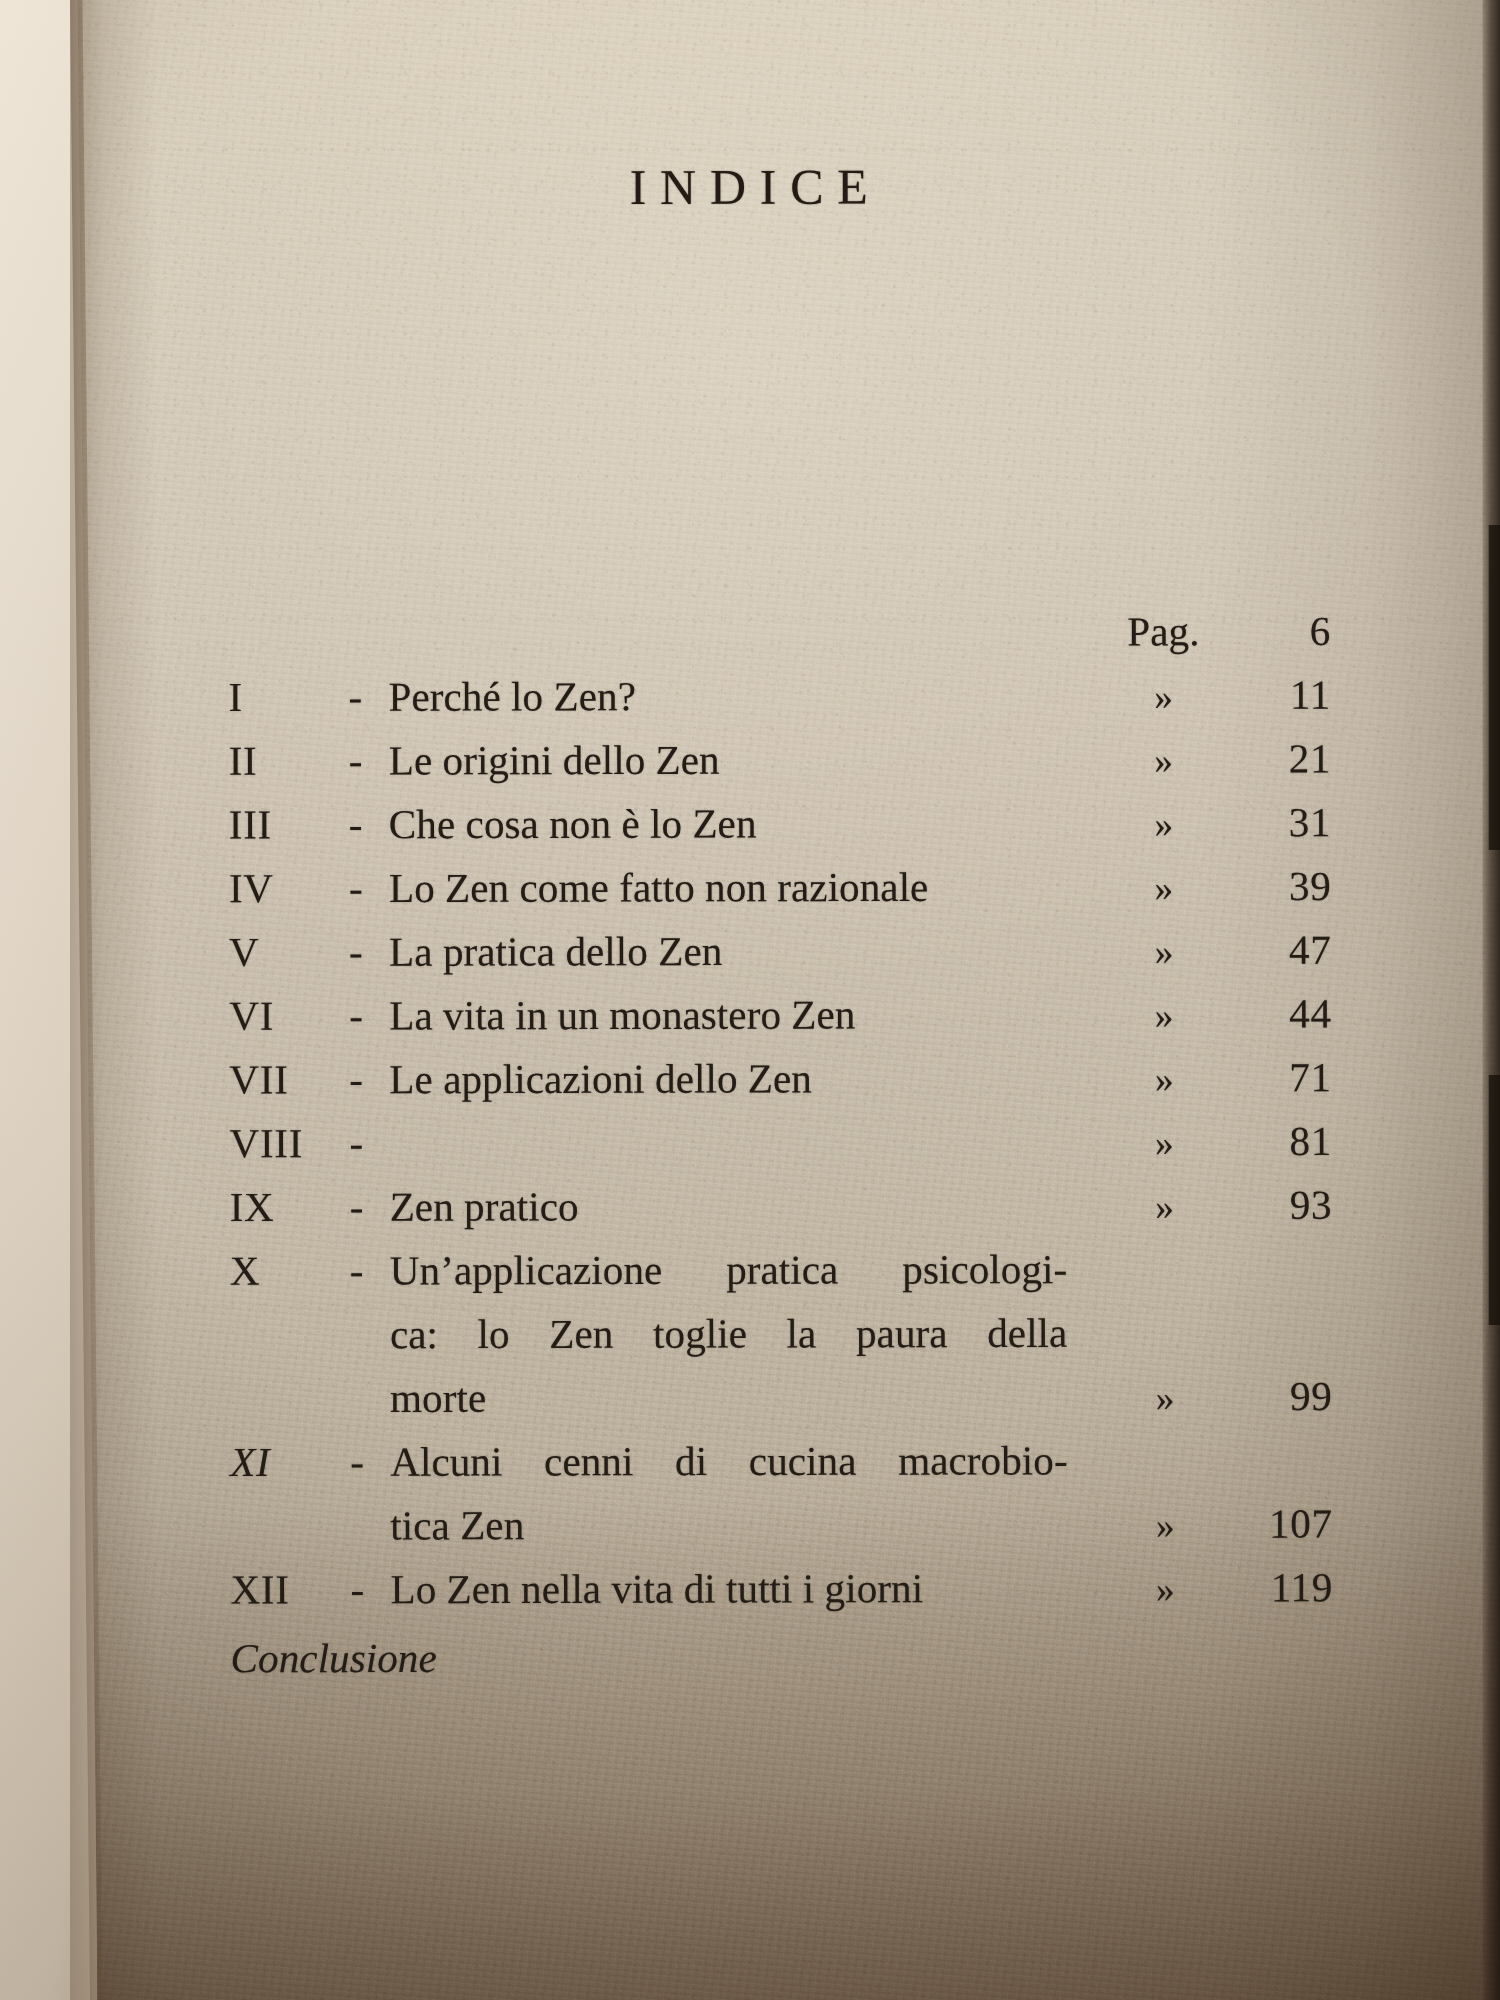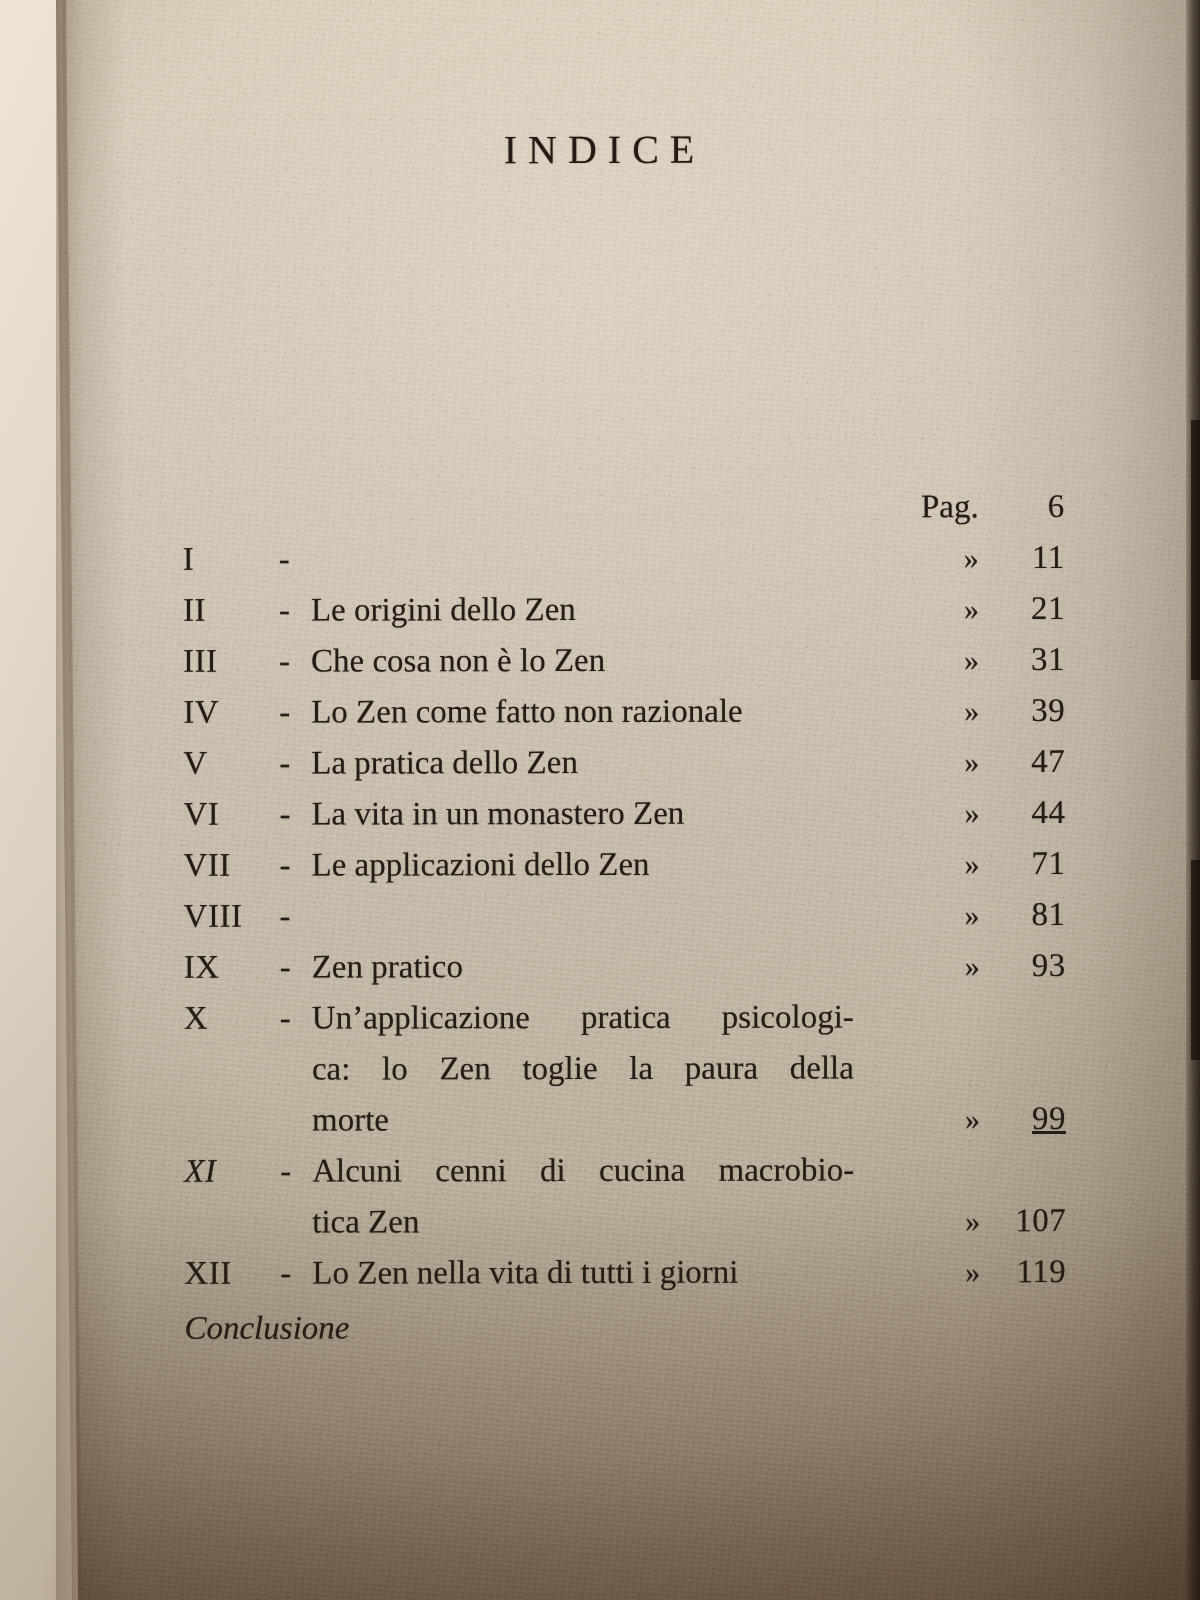--- a/index.html
+++ b/index.html
@@ -254,21 +254,21 @@
     margin-right: 10px;
     background-image: radial-gradient(circle, #241d16 1.7px, rgba(0,0,0,0) 2.2px);
     background-size: 52px 100%;
     background-position: 0 0.70em;
     background-repeat: repeat-x;
   }
   .leader.none { background-image: none; }
 
   .pagmark-col {
     flex: 0 0 96px;
-    text-align: right;
+    text-align: center;
     padding-left: 8px;
   }
   .pagmark-col.guill {
     padding-left: 30px;
     font-size: 30px;
   }
 
   .pagenum-col {
     flex: 0 0 86px;
     text-align: right;
@@ -322,20 +322,21 @@
           <div class="title-col">
             <span class="leader"></span>
           </div>
           <div class="pagmark-col">Pag.</div>
           <div class="pagenum-col">6</div>
         </div>
         <div class="toc-row">
           <div class="num-col">I</div>
           <div class="dash-col">-</div>
           <div class="title-col">
+            <span class="title-text">Perché lo Zen?</span>
             <span class="leader"></span>
           </div>
           <div class="pagmark-col guill">»</div>
           <div class="pagenum-col">11</div>
         </div>
         <div class="toc-row">
           <div class="num-col">II</div>
           <div class="dash-col">-</div>
           <div class="title-col">
             <span class="title-text">Le origini dello Zen</span>
@@ -432,21 +433,21 @@
                 <span class="">paura</span>
                 <span class="">della</span>
               </div>
               <div class="just-line last">
                 <span class="title-text">morte</span>
                 <span class="leader"></span>
               </div>
             </div>
           </div>
           <div class="pagmark-col guill" style="align-self: flex-end;">»</div>
-          <div class="pagenum-col" style="align-self: flex-end; text-decoration: underline;">99</div>
+          <div class="pagenum-col" style="align-self: flex-end;">99</div>
         </div>
         <div class="toc-row" style="align-items: flex-end;">
           <div class="num-col" style="align-self: flex-start; font-style: italic;">XI</div>
           <div class="dash-col" style="align-self: flex-start;">-</div>
           <div class="title-col">
             <div class="title-block">
               <div class="just-line">
                 <span class="">Alcuni</span>
                 <span class="">cenni</span>
                 <span class="">di</span>

